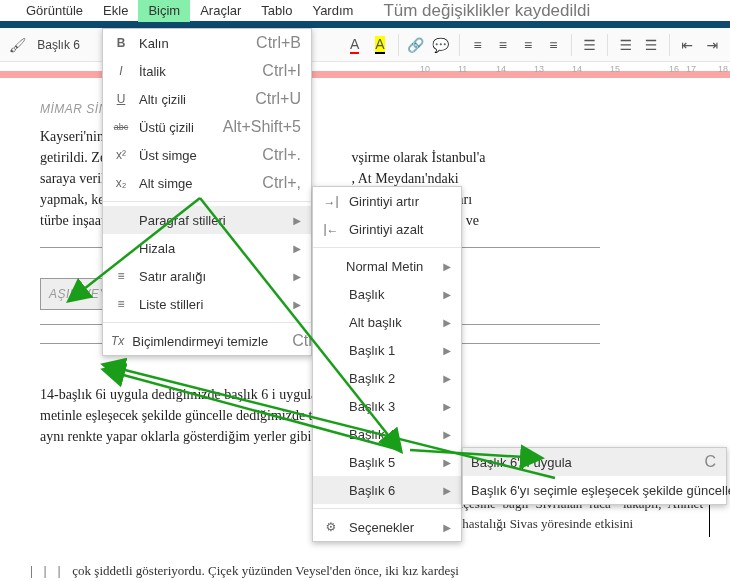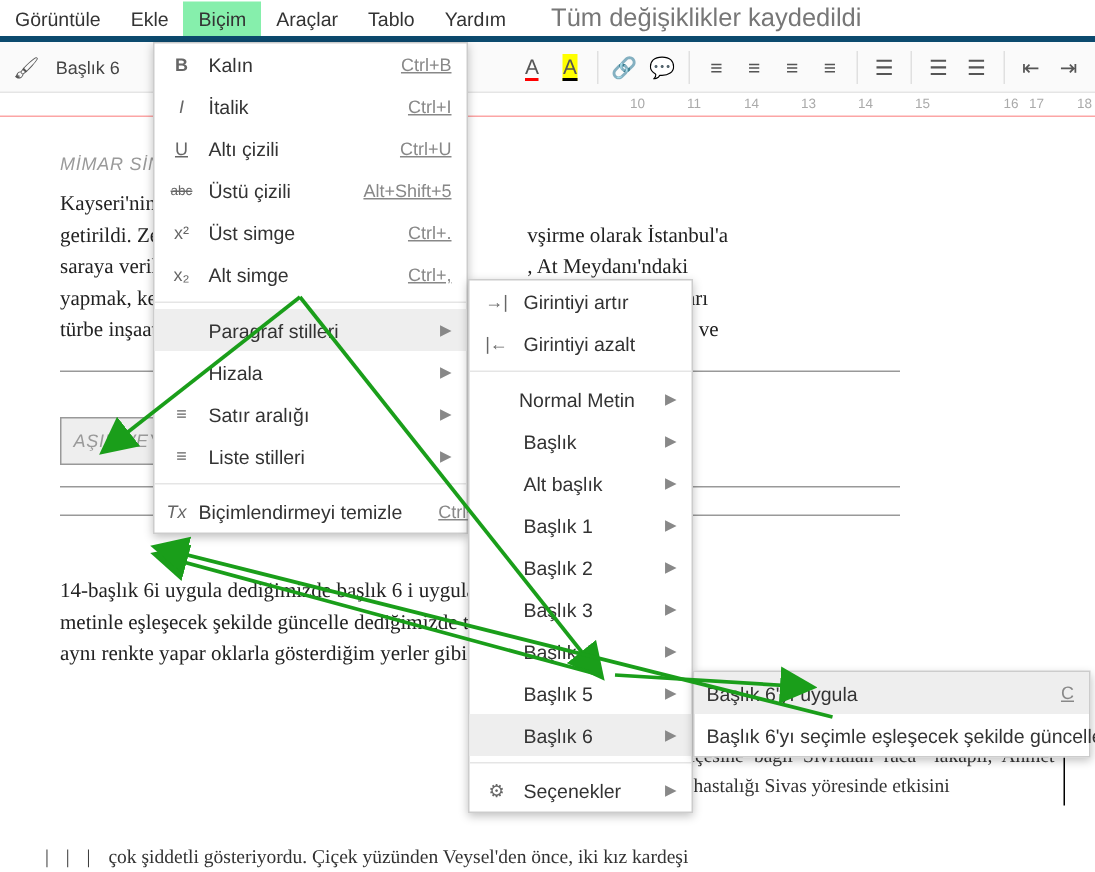--- a/index.html
+++ b/index.html
@@ -11,23 +11,23 @@
     width: 730px;
     height: 581px;
     overflow: hidden;
     position: relative;
   }
   
   .menubar {
     display: flex;
     align-items: center;
     height: 28px;
-    padding: 0 0;
+    padding: 0 16px;
     background: #fff;
-    border-bottom: 4px solid #0c4a6e;
+    border-bottom: 7px solid #0c4a6e;
   }
   .menubar .menu-item {
     padding: 4px 10px;
     cursor: default;
   }
   .menubar .menu-item.active {
     background: #86efac;
   }
   .menubar .status {
     margin-left: 20px;
@@ -57,21 +57,21 @@
   .heading-select {
     font-size: 12px;
     padding: 2px 6px;
     width: 80px;
     color: #444;
   }
   
   .ruler {
     height: 16px;
     background: #fff;
-    border-bottom: 1px solid #fca5a5;
+    border-bottom: 7px solid #fca5a5;
     color: #aaa;
     font-size: 9px;
     position: relative;
   }
   .ruler span { position:absolute; top:2px; }
   
   .doc {
     position: absolute;
     top: 80px; left: 20px; right: 0;
     padding: 20px;
@@ -146,21 +146,21 @@
   .menu-row .mi-icon {
     width: 20px;
     display:inline-flex;
     align-items:center;
     justify-content:center;
     color:#666;
     font-size: 12px;
     margin-right: 8px;
   }
   .menu-row .mi-label { flex: 1; }
-  .menu-row .mi-short { color:#888; font-size:12px; margin-left: 24px; text-decoration: underline;}
+  .menu-row .mi-short { color:#888; font-size:16px; margin-left: 24px;}
   .menu-row .mi-arrow { color:#888; font-size:10px; margin-left: 20px;}
   .menu hr { border:none; border-top:1px solid #e5e5e5; margin: 4px 0;}
   #menu-format { top:28px; left:102px; width:210px; }
   #menu-para   { top:186px; left:312px; width:150px; }
   #menu-options{ top:447px; left:462px; width:265px; }
   
   svg.overlay {
     position:absolute;
     top:0; left:0;
     width:730px; height:581px;

